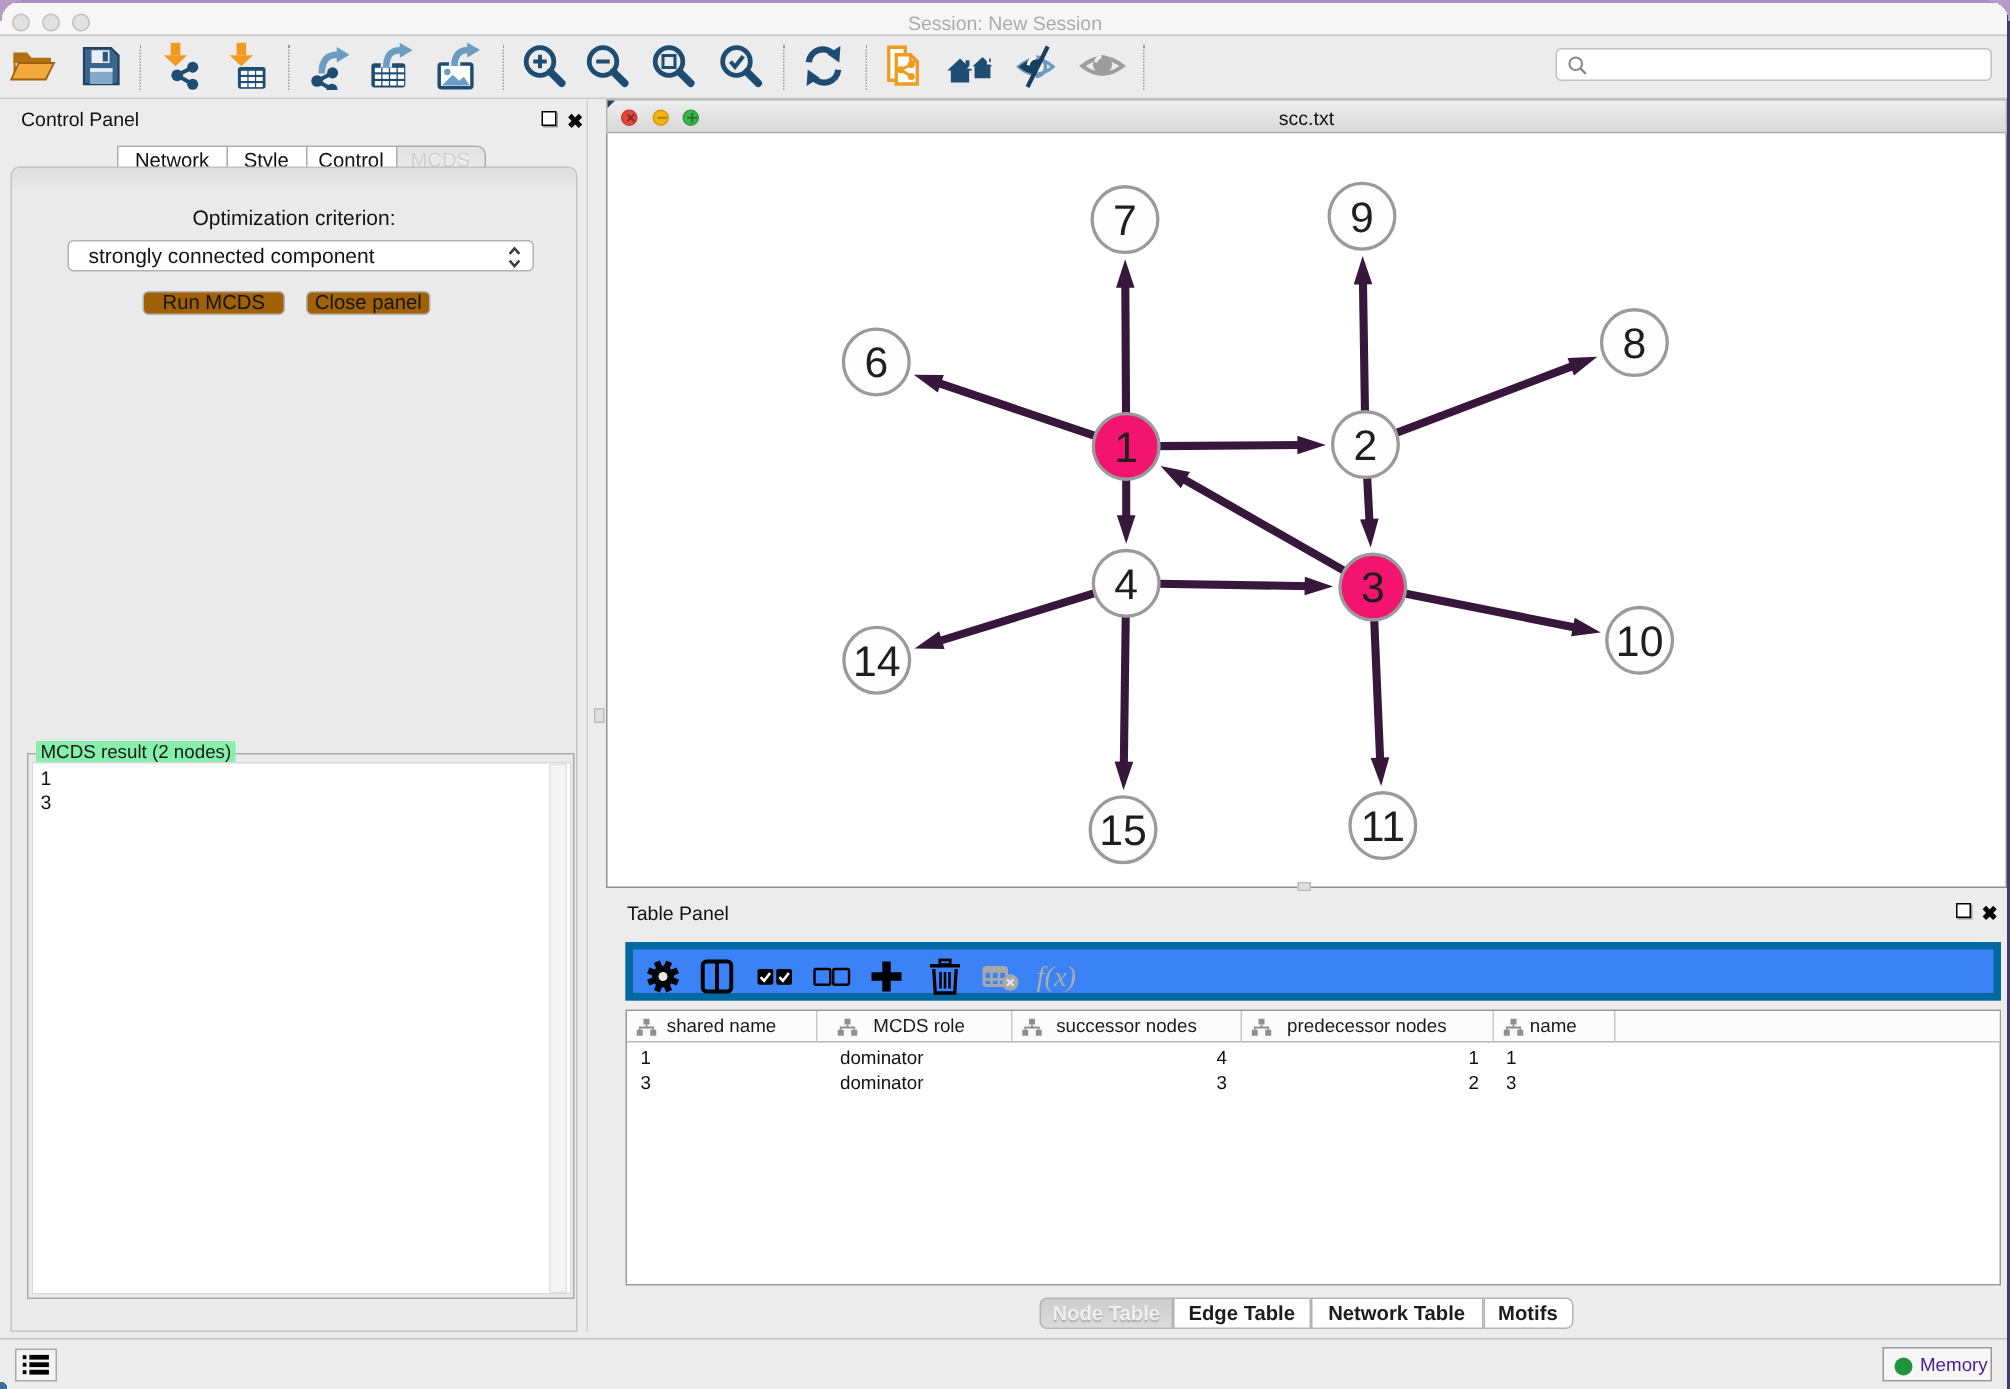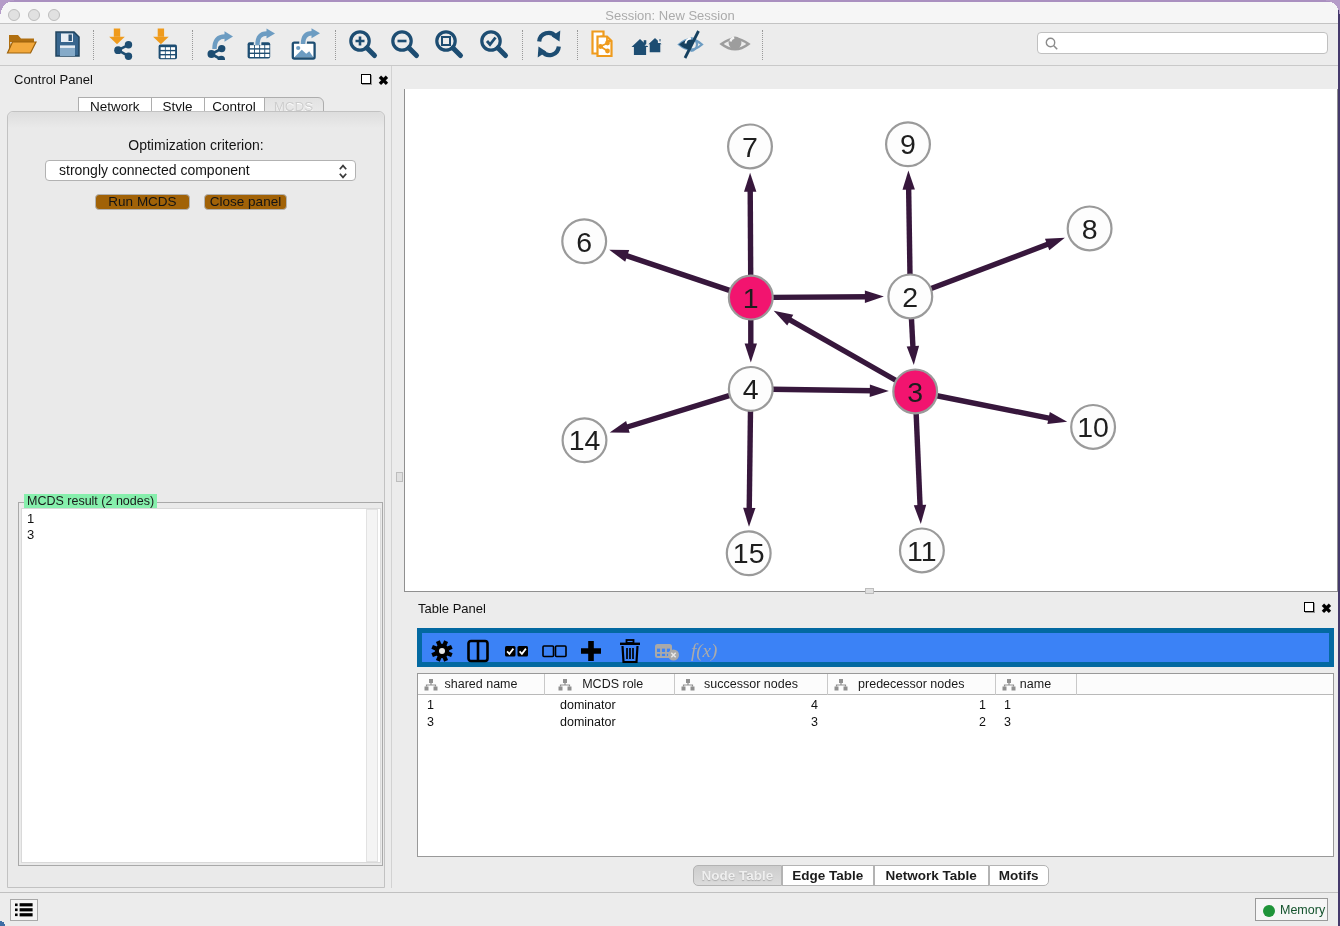--- a/index.html
+++ b/index.html
@@ -61,21 +61,21 @@
 .treeico { position:absolute; left:6px; top:5px; }
 .cell { position:absolute; font-size:12.5px; color:#111; height:17px; line-height:17px; }
 #tabbar { position:absolute; left:289px; top:271px; height:21px; }
 .btab { position:absolute; top:0; height:21px; background:#fff; border:1px solid #b3b3b3; font-size:13.5px; font-weight:700; color:#1c1c1c; text-align:center; line-height:20px; }
 #btabNode { background:linear-gradient(#cdcdcd,#dcdcdc); color:#efefef; text-shadow:0 1px 1px #aaa; border-radius:5px 0 0 5px; }
 #btabMotifs { border-radius:0 5px 5px 0; }
 
 
 #statusbar { left:0; top:892px; width:1340px; height:34px; background:#ececec; border-top:1px solid #c0c0c0; }
 #listbtn { position:absolute; left:10px; top:6px; width:28px; height:22px; background:#f4f4f4; border:1px solid #a9a9a9; }
-#membtn { position:absolute; left:1255px; top:5px; width:73px; height:23px; background:#f6f6f6; border:1px solid #999; font-size:12.5px; color:#14532d; }
+#membtn { position:absolute; left:1255px; top:5px; width:73px; height:23px; background:#f6f6f6; border:1px solid #999; font-size:12.5px; color:#4c1d95; }
 #membtn .dot { position:absolute; left:7px; top:5.5px; width:12px; height:12px; border-radius:50%; background:#1f9439; }
 #membtn .mt { position:absolute; left:24px; top:4px; }
 </style></head>
 <body>
 <div class="abs" id="topstrip"></div>
 <div class="abs" id="titlebar">
   <div class="tl" style="left:8px;"></div>
   <div class="tl" style="left:28px;"></div>
   <div class="tl" style="left:48px;"></div>
   <div class="abs" id="title">Session: New Session</div>
@@ -241,20 +241,39 @@
     <div class="btn" style="left:196px; width:83px;">Close panel</div>
     <div id="fieldset">
       <div class="flabel">MCDS result (2 nodes)</div>
       <div class="finner">1<br>3</div>
       <div class="fscroll"></div>
     </div>
   </div>
 </div>
 
 <div class="abs" id="netwin">
+  <div id="nettitle">
+    <div id="bluecorner"></div>
+    <div class="mac" style="left:9px; background:#e3483d; border:0.5px solid #c23a31;">
+        <svg width="11" height="11" viewBox="0 0 11 11">
+          <path d="M3.2 3.2 L7.8 7.8 M7.8 3.2 L3.2 7.8" stroke="#8c2b24" stroke-width="1.3"></path>
+        </svg>
+      </div>
+    <div class="mac" style="left:30px; background:#f5b50f; border:0.5px solid #d49c0d;">
+        <svg width="11" height="11" viewBox="0 0 11 11">
+          <line x1="2.5" y1="5.5" x2="8.5" y2="5.5" stroke="#a97b09" stroke-width="1.4"></line>
+        </svg>
+      </div>
+    <div class="mac" style="left:50px; background:#3eb24c; border:0.5px solid #2f9c3c;">
+        <svg width="11" height="11" viewBox="0 0 11 11">
+          <path d="M5.5 2.3 V8.7 M2.3 5.5 H8.7" stroke="#1e7a2a" stroke-width="1.4"></path>
+        </svg>
+      </div>
+    <div class="t">scc.txt</div>
+  </div>
   <div id="netcanvas">
 <svg class="graph" style="position:absolute;left:0;top:0" width="932" height="502" viewBox="0 0 932 502">
         <line x1="345.7" y1="187.7" x2="345.2" y2="98.8" stroke="#37173c" stroke-width="5.4"></line>
         <polygon points="345.1,83.8 351.4,102.8 339.0,102.8" fill="#37173c"></polygon>
         <line x1="326.0" y1="201.9" x2="218.4" y2="165.6" stroke="#37173c" stroke-width="5.4"></line>
         <polygon points="204.2,160.8 224.2,161.0 220.2,172.7" fill="#37173c"></polygon>
         <line x1="366.7" y1="208.4" x2="463.9" y2="207.7" stroke="#37173c" stroke-width="5.4"></line>
         <polygon points="478.9,207.6 459.9,213.9 459.9,201.5" fill="#37173c"></polygon>
         <line x1="345.8" y1="229.5" x2="345.8" y2="258.5" stroke="#37173c" stroke-width="5.4"></line>
         <polygon points="345.8,273.5 339.6,254.5 352.0,254.5" fill="#37173c"></polygon>

